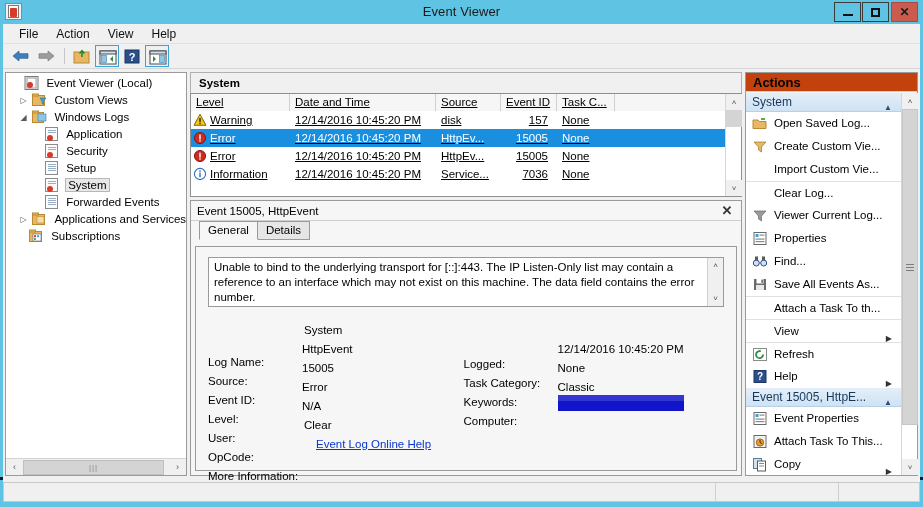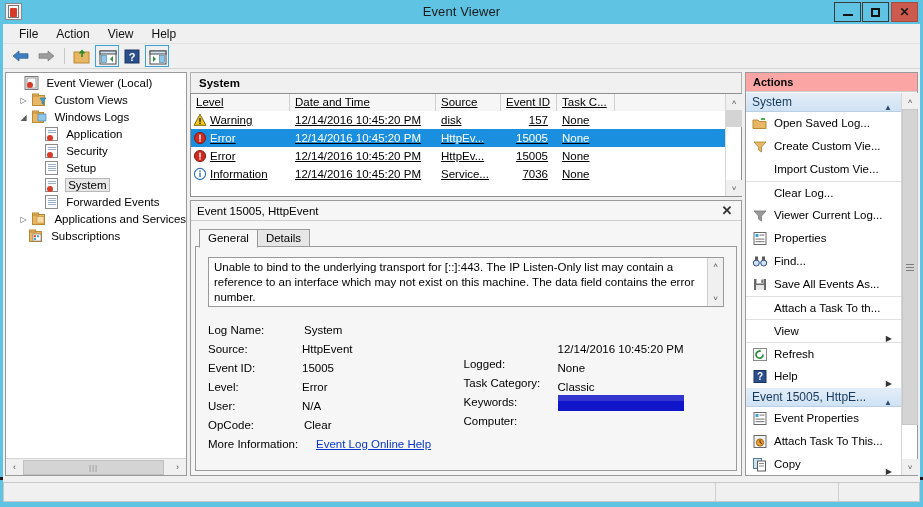--- a/index.html
+++ b/index.html
@@ -166,62 +166,62 @@
   }
   #detail-title {
     height:20px; line-height:20px; padding-left:6px; font-size:11.5px;
     border-bottom:1px solid #cfcfcf; position:relative; background:#f6f6f6;
   }
   #detail-close {
     position:absolute; right:6px; top:2px; width:16px; height:16px;
     display:flex; align-items:center; justify-content:center;
     font-size:13px; font-weight:bold; color:#333;
   }
-  #tabs { display:flex; padding-left:8px; margin-top:8px; height:19px; }
+  #tabs { display:flex; padding-left:8px; margin-top:0; height:19px; }
   .tab {
     height:19px; line-height:17px; padding:0 8px; font-size:11.5px;
     border:1px solid #9a9a9a; background:#e6e6e6; margin-right:-1px;
   }
   .tab.active { background:#f6f6f6; border-bottom-color:#f6f6f6; position:relative; z-index:2; }
   #tab-content {
     position:absolute; left:4px; top:45px; right:4px; bottom:4px;
     background:#f6f6f6; border:1px solid #9a9a9a; padding:10px 12px;
   }
   #msg-box {
     position:relative; height:50px; background:#fff; border:1px solid #9a9a9a;
     padding:2px 20px 2px 5px; font-size:11.5px; line-height:15px; overflow:hidden;
   }
   #msg-scroll { position:absolute; right:0; top:0; width:16px; height:100%; border-left:1px solid #cfcfcf; background:#fff; }
   #msg-scroll .vsb-arrow { width:15px; height:15px; }
   #msg-thumb { position:absolute; left:0; top:15px; width:15px; height:18px; background:#f0f0f0; }
 
   #fields { margin-top:14px; position:relative; font-size:11.5px; }
   .frow { display:flex; height:19px; line-height:19px; }
-  .f-lab { width:96px; }
+  .f-lab { width:96px;margin-top:32px; }
   .f-val { width:165px; }
   .f-lab2 { width:96px;margin-top:15px; }
   .f-val2 { width:170px; }
   .redacted {
     display:inline-block; width:126px; height:10px; background:#1015c9; margin-top:4px;
     position:relative;
   }
   .redacted::before {
     content:""; position:absolute; left:0; top:-6px; width:126px; height:7px;
     background:#1015c9; opacity:.85;
   }
   .link { color:#0b37c9; text-decoration:underline; }
 
   
   #actions-pane {
     position:absolute; left:742px; top:3px; width:173px; height:404px;
     background:#f6f6f6; border:1px solid #9a9a9a;
   }
   #actions-title {
-    height:19px; line-height:19px; padding-left:7px; font-size:11px; font-weight:bold;
-    border-bottom:1px solid #cfcfcf; background:#fca5a5;
+    height:19px; line-height:19px; padding-left:7px; font-size:13px; font-weight:bold;
+    border-bottom:1px solid #cfcfcf; background:#c2410c;
   }
   #actions-scrollport { position:absolute; left:0; top:20px; right:16px; bottom:0; overflow:hidden; background:#fff; }
   .sect-head {
     height:19px; line-height:19px; padding-left:6px; font-size:12px;
     background: linear-gradient(to bottom, #e4eef8 0%, #cfe2f4 100%);
     border-bottom:1px solid #b9cfe4; position:relative; color:#15385c;
   }
   .sect-head .caret { position:absolute; right:9px; top:5px; font-size:8px; color:#2b4d6e; }
   .act {
     height:23px; line-height:23px; padding-left:28px; font-size:11.5px;

